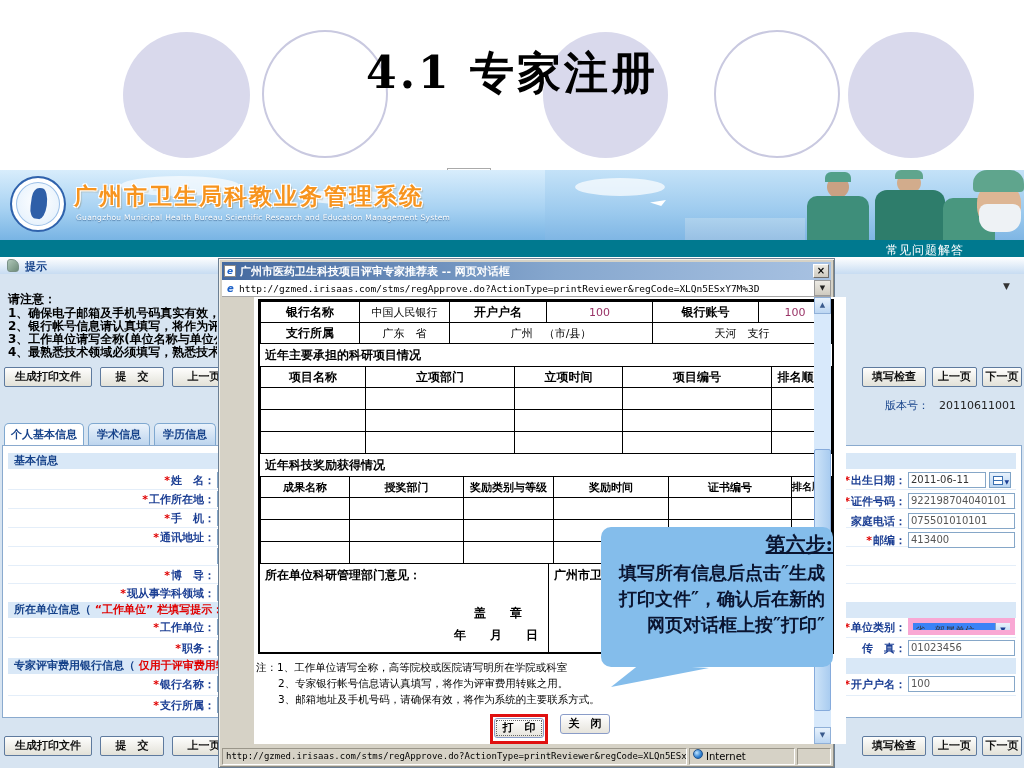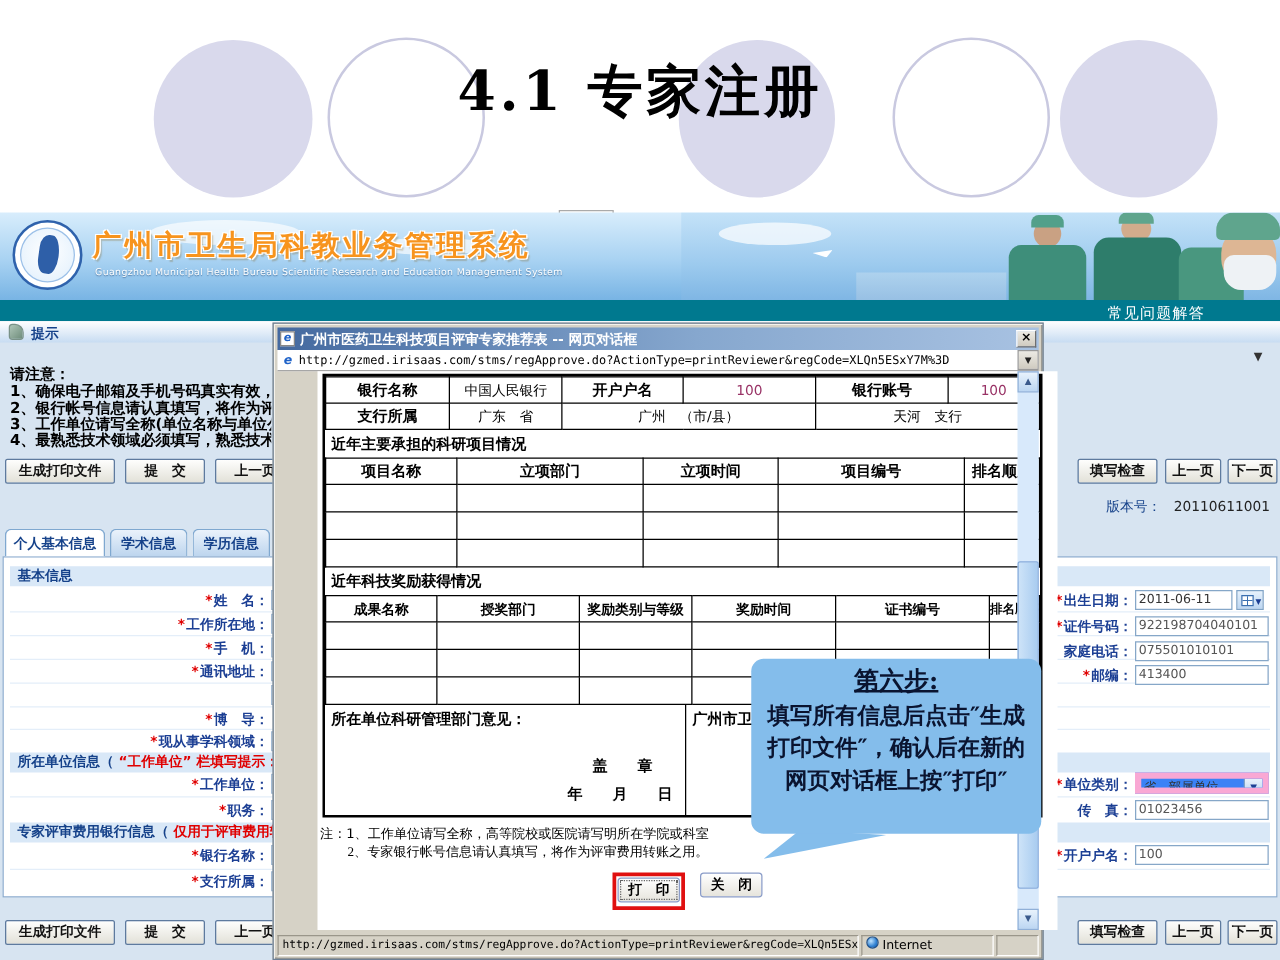--- a/index.html
+++ b/index.html
@@ -123,21 +123,21 @@
   td.plum { color:#993366; }
   .erow td { height:22px; }
   .ptitle { font-weight:bold; font-size:12px; padding:3px 2px 2px 5px; color:#000; }
   .opin { display:flex; height:88px; }
   .opin .oc { position:relative; font-size:12px; font-weight:bold; padding:3px 0 0 5px; }
   .opin .l { width:289px; border-right:1px solid #000; }
   .opin .r { flex:1; }
   .seal  { position:absolute; right:26px; bottom:30px; font-size:12px; font-weight:bold; white-space:pre; }
   .sdate { position:absolute; right:10px; bottom:8px;  font-size:12px; font-weight:bold; white-space:pre; }
   .pnotes { margin:5px 0 0 2px; font-size:10.5px; line-height:16px; color:#000; }
-  .pnotes .ind { padding-left:22px;font-family:Liberation Serif, serif; }
+  .pnotes .ind { padding-left:22px; }
   .dlg-btnrow { position:relative; margin-top:7px; height:34px; display:flex; justify-content:center;
     align-items:flex-start; gap:12px; }
   .red-ring { border:3px solid #E01010; padding:1px; height:30px; }
   .xpbtn { position:relative; width:50px; height:20px; background:linear-gradient(#FFFFFF,#E6E4DC);
     border:1px solid #8A9CC8; border-radius:3px; font-size:11px; font-weight:bold; text-align:center;
     line-height:18px; color:#000; cursor:pointer; }
   .focus-inner { position:absolute; left:1px; top:1px; right:1px; bottom:1px; border:1px dotted #666; }
 
   .dlg-scroll { position:absolute; left:595px; top:38px; width:17px; height:447px; background:#D8E9FB; }
   .sbtn { position:absolute; left:0; width:17px; height:17px; background:linear-gradient(#E8F2FC,#BCD6F2);
@@ -150,21 +150,21 @@
   .sfield { border:1px solid; border-color:#9A968A #FFF #FFF #9A968A; background:#D6D2C6; height:17px;
     font-size:10px; line-height:15px; overflow:hidden; white-space:nowrap; color:#000; }
   .sf-url { flex:1; padding:0 3px; font-family:"DejaVu Sans Mono","Liberation Mono",monospace; font-size:9px; }
   .sf-zone { width:106px; display:flex; align-items:flex-start; gap:3px; padding:0 3px; }
   .globe { width:10px; height:10px; border-radius:50%; flex:none;
     background:radial-gradient(circle at 35% 35%,#BFE4FF,#2E7FD0 60%,#1A5FA8); border:1px solid #22538C; }
   .sf-spare { width:34px; }
 
   
   .callout { position:absolute; left:601px; top:527px; width:232px; height:140px; background:#84BDEB;
-    border-radius:10px; z-index:40; text-align:center; color:#0A1430; padding-top:4px; }
+    border-radius:10px; z-index:40; text-align:right; color:#0A1430; padding-top:4px; }
   .callout-step { font-family:"DejaVu Serif","Liberation Serif",serif; font-size:20px; font-weight:bold;
     text-decoration:underline; }
   .callout-body { font-family:"DejaVu Serif","Liberation Serif",serif; margin-top:2px; padding:0 8px;
     font-size:18px; line-height:26px; font-weight:600; }
   .callout-tail { position:absolute; left:595px; top:660px; z-index:39; }
 </style>
 </head>
 <body>
 
 <div id="page">
@@ -447,20 +447,21 @@
           </div>
           <div class="oc r">
             <span>广州市卫生局意见：</span>
           </div>
         </div>
       </div>
 
       <div class="pnotes">
         <div>注：1、工作单位请写全称，高等院校或医院请写明所在学院或科室</div>
         <div class="ind">2、专家银行帐号信息请认真填写，将作为评审费用转账之用。</div>
+        <div class="ind">3、邮箱地址及手机号码，请确保有效，将作为系统的主要联系方式。</div>
       </div>
 
       <div class="dlg-btnrow">
         <div class="red-ring">
           <div class="xpbtn"><span class="focus-inner"></span><span>打　印</span></div>
         </div>
         <div class="xpbtn">关　闭</div>
       </div>
     </div>
 

